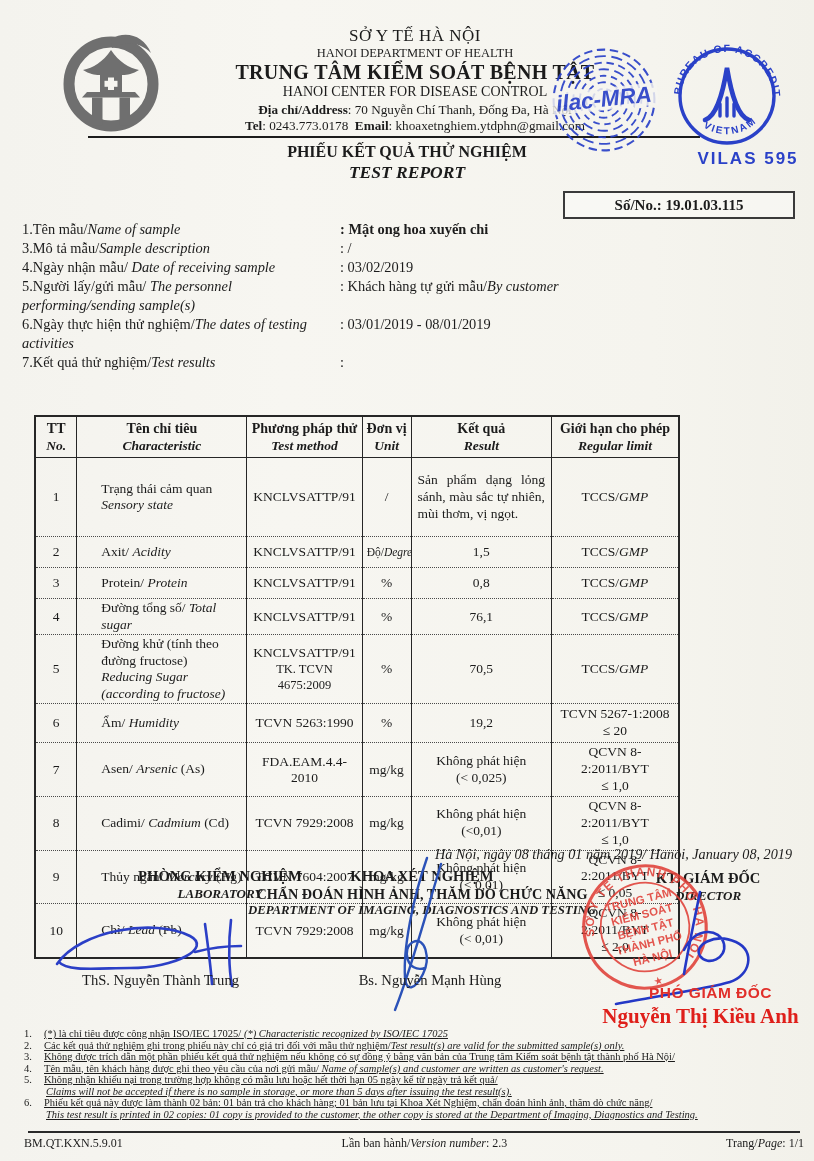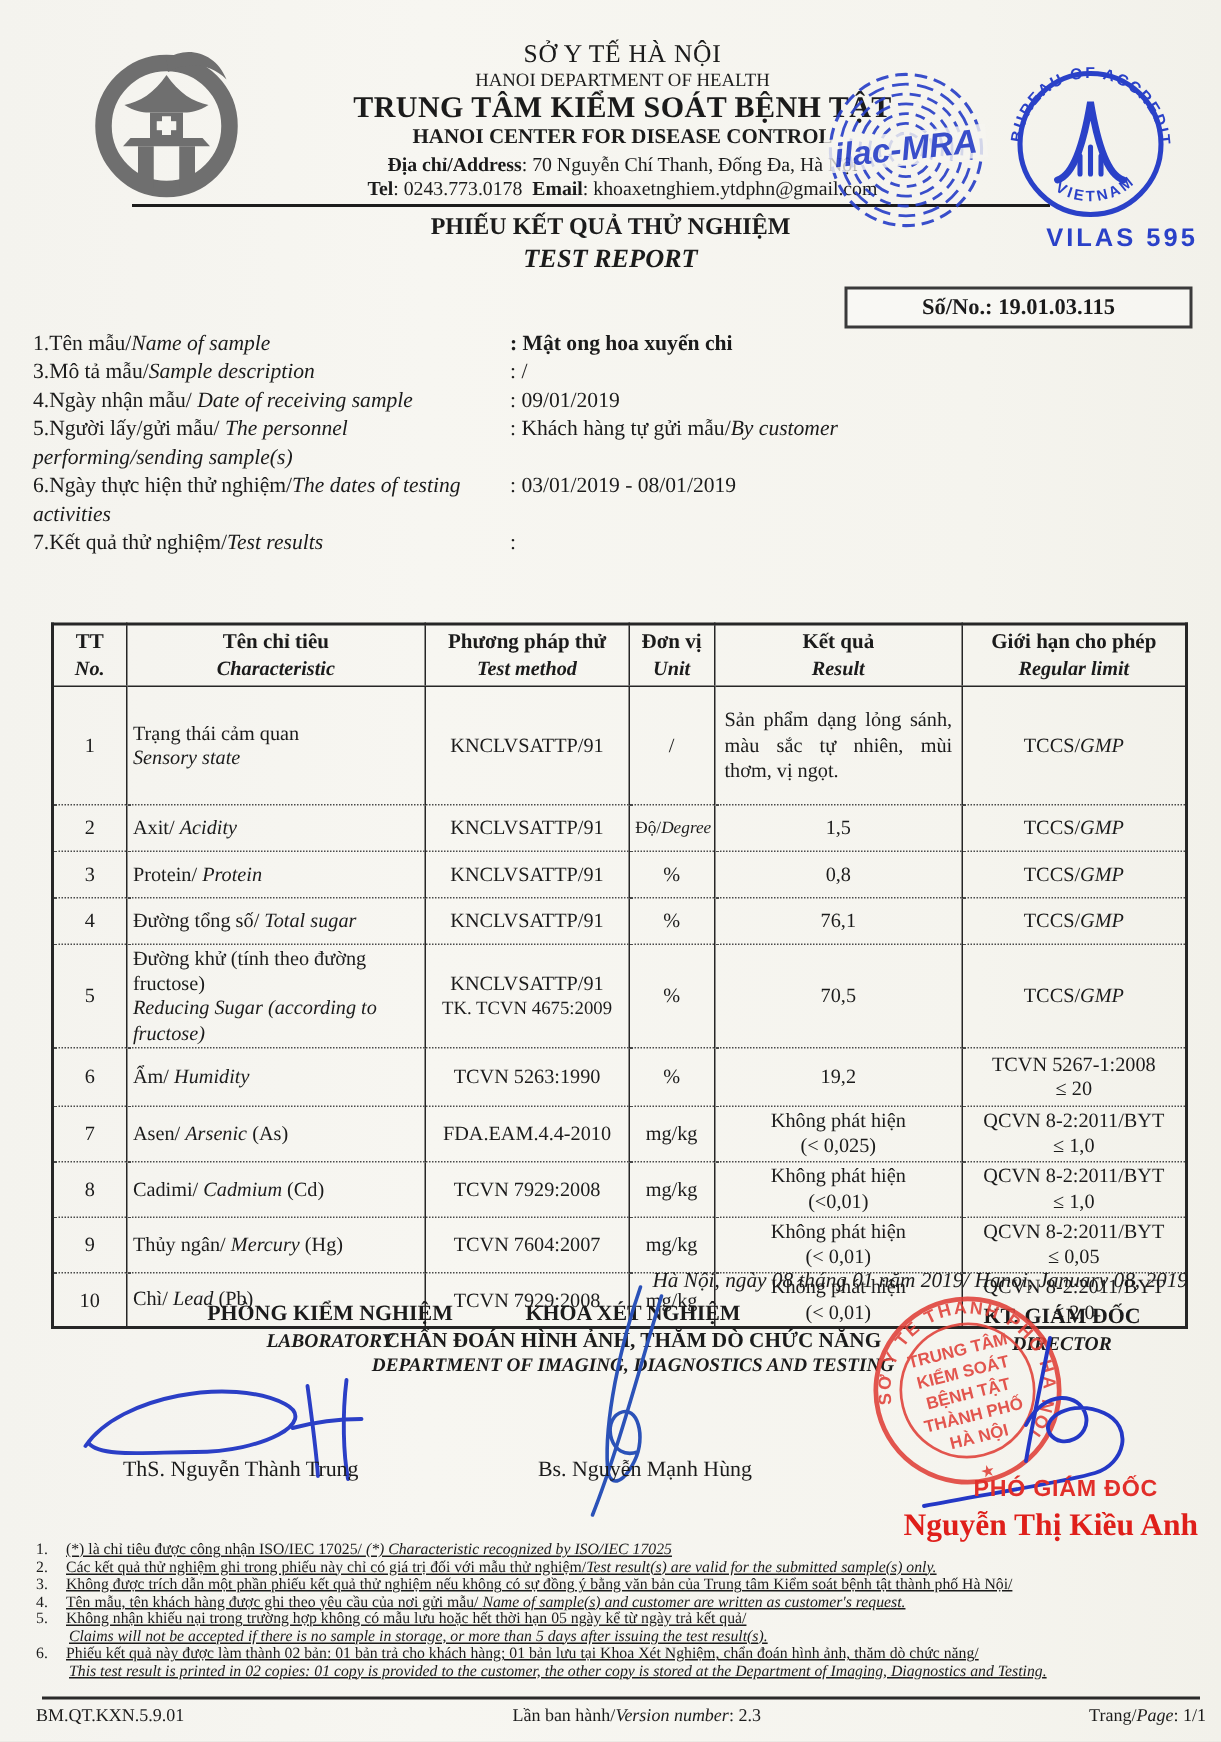--- a/index.html
+++ b/index.html
@@ -7,50 +7,50 @@
     position:relative;width:814px;height:1161px;margin:0 auto;overflow:hidden;
     background:linear-gradient(90deg,#f4f3ee,#f7f6f1 35%,#f5f4ee 80%,#f2f1ea);
     font-family:"Liberation Serif","DejaVu Serif",serif;color:#1b1b1b;
   }
   .abs{position:absolute;}
   
   .hdr-center{left:198px;top:26px;width:434px;text-align:center;line-height:1.18;}
   .dept-vi{font-size:17px;letter-spacing:.5px;}
   .dept-en{font-size:12.5px;}
   .org-vi{font-size:20px;font-weight:bold;letter-spacing:.3px;}
-  .org-en{font-size:14px;font-weight:bold;}
+  .org-en{font-size:14px;font-weight:normal;}
   .addr{font-size:13.2px;margin-top:1px;}
   .addr b{font-weight:bold;}
   .hdr-rule{left:88px;top:136px;width:612px;height:2px;background:#1c1c1c;}
   .title-blk{left:0;top:142px;width:814px;text-align:center;line-height:1.25;}
   .title-vi{font-size:16px;font-weight:bold;}
   .title-en{font-size:17.5px;font-weight:bold;font-style:italic;}
   .repno{left:563px;top:191px;width:228px;height:24px;border:2px solid #3a3a3a;
     display:flex;align-items:center;justify-content:center;font-size:15px;font-weight:bold;background:rgba(255,255,255,.35);}
   
   .info{left:22px;top:220px;width:775px;font-size:14.4px;line-height:19px;}
   .irow{display:flex;align-items:flex-start;}
   .ilab{width:318px;flex:0 0 318px;}
   .ival{flex:1;}
   .it{font-style:italic;}
   .b{font-weight:bold;}
   .ind{padding-left:13px;}
   
   .tbl{left:34px;top:415px;width:758px;}
-  table{border-collapse:collapse;width:758px;table-layout:fixed;font-size:13.5px;}
+  table{border-collapse:collapse;width:646px;table-layout:fixed;font-size:13.5px;}
   table{border:2px solid #262626;}
   th,td{border-left:1.5px solid #262626;padding:1px 4px;vertical-align:middle;overflow:hidden;}
   th:first-child,td:first-child{border-left:none;}
   thead th{border-bottom:1.5px solid #262626;line-height:1.25;padding:3px 2px;}
   tbody tr + tr td{border-top:1.2px dotted #4a4a4a;}
   .hv{font-weight:bold;font-size:14px;}
   .he{font-weight:bold;font-style:italic;font-size:13.5px;}
   .t-c{text-align:center;}
   .t-j{text-align:justify;}
-  .name-cell{padding-left:4px;line-height:1.22;}
+  .name-cell{padding-left:24px;line-height:1.22;}
   .r1 td{height:74px;}
   .rs td{height:28px;}
   .r5 td{height:66px;}
   .r6 td{height:36px;}
   .rm td{height:33px;}
   .small-unit{font-size:11.5px;white-space:nowrap;}
   .cell-line{line-height:1.25;}
   
   .dateline{left:300px;top:846px;width:492px;text-align:right;font-style:italic;font-size:14.2px;}
   .sgn{text-align:center;line-height:1.22;}
@@ -158,21 +158,21 @@
     <div class="irow">
       <div class="ilab"><span>1.Tên mẫu/</span><span class="it">Name of sample</span></div>
       <div class="ival b">: Mật ong hoa xuyến chi</div>
     </div>
     <div class="irow">
       <div class="ilab"><span>3.Mô tả mẫu/</span><span class="it">Sample description</span></div>
       <div class="ival">: /</div>
     </div>
     <div class="irow">
       <div class="ilab"><span>4.Ngày nhận mẫu/ </span><span class="it">Date of receiving  sample</span></div>
-      <div class="ival">: 09/01/2019</div>
+      <div class="ival">: 03/02/2019</div>
     </div>
     <div class="irow">
       <div class="ilab"><span>5.Người lấy/gửi mẫu/ </span><span class="it">The personnel performing/sending sample(s)</span></div>
       <div class="ival"><span>: Khách hàng tự gửi mẫu/</span><span class="it">By customer</span></div>
     </div>
     <div class="irow">
       <div class="ilab"><span>6.Ngày thực hiện thử nghiệm/</span><span class="it">The dates of testing activities</span></div>
       <div class="ival">: 03/01/2019 - 08/01/2019</div>
     </div>
     <div class="irow">

